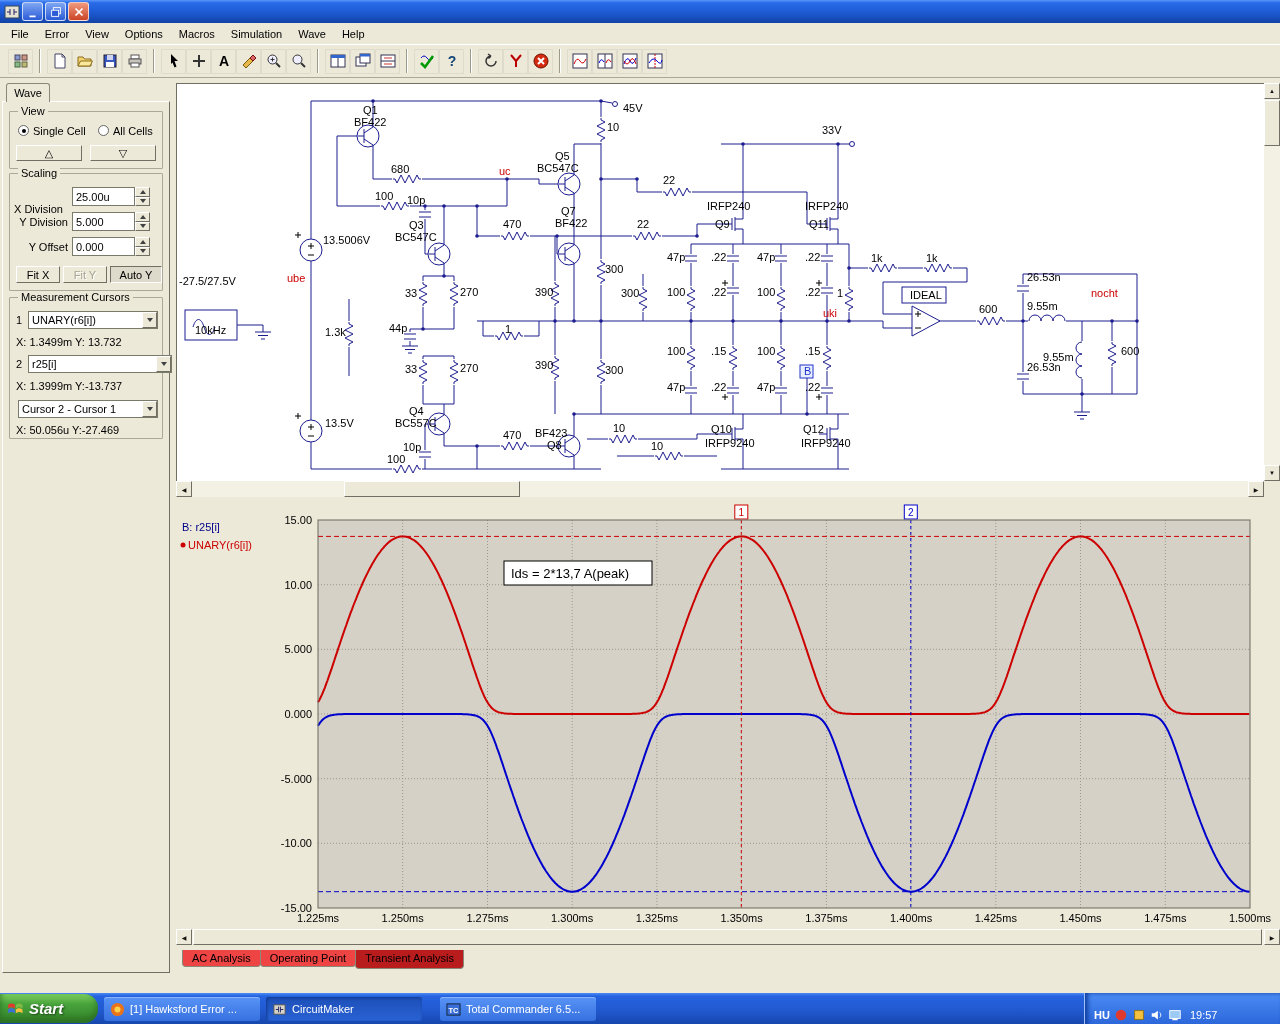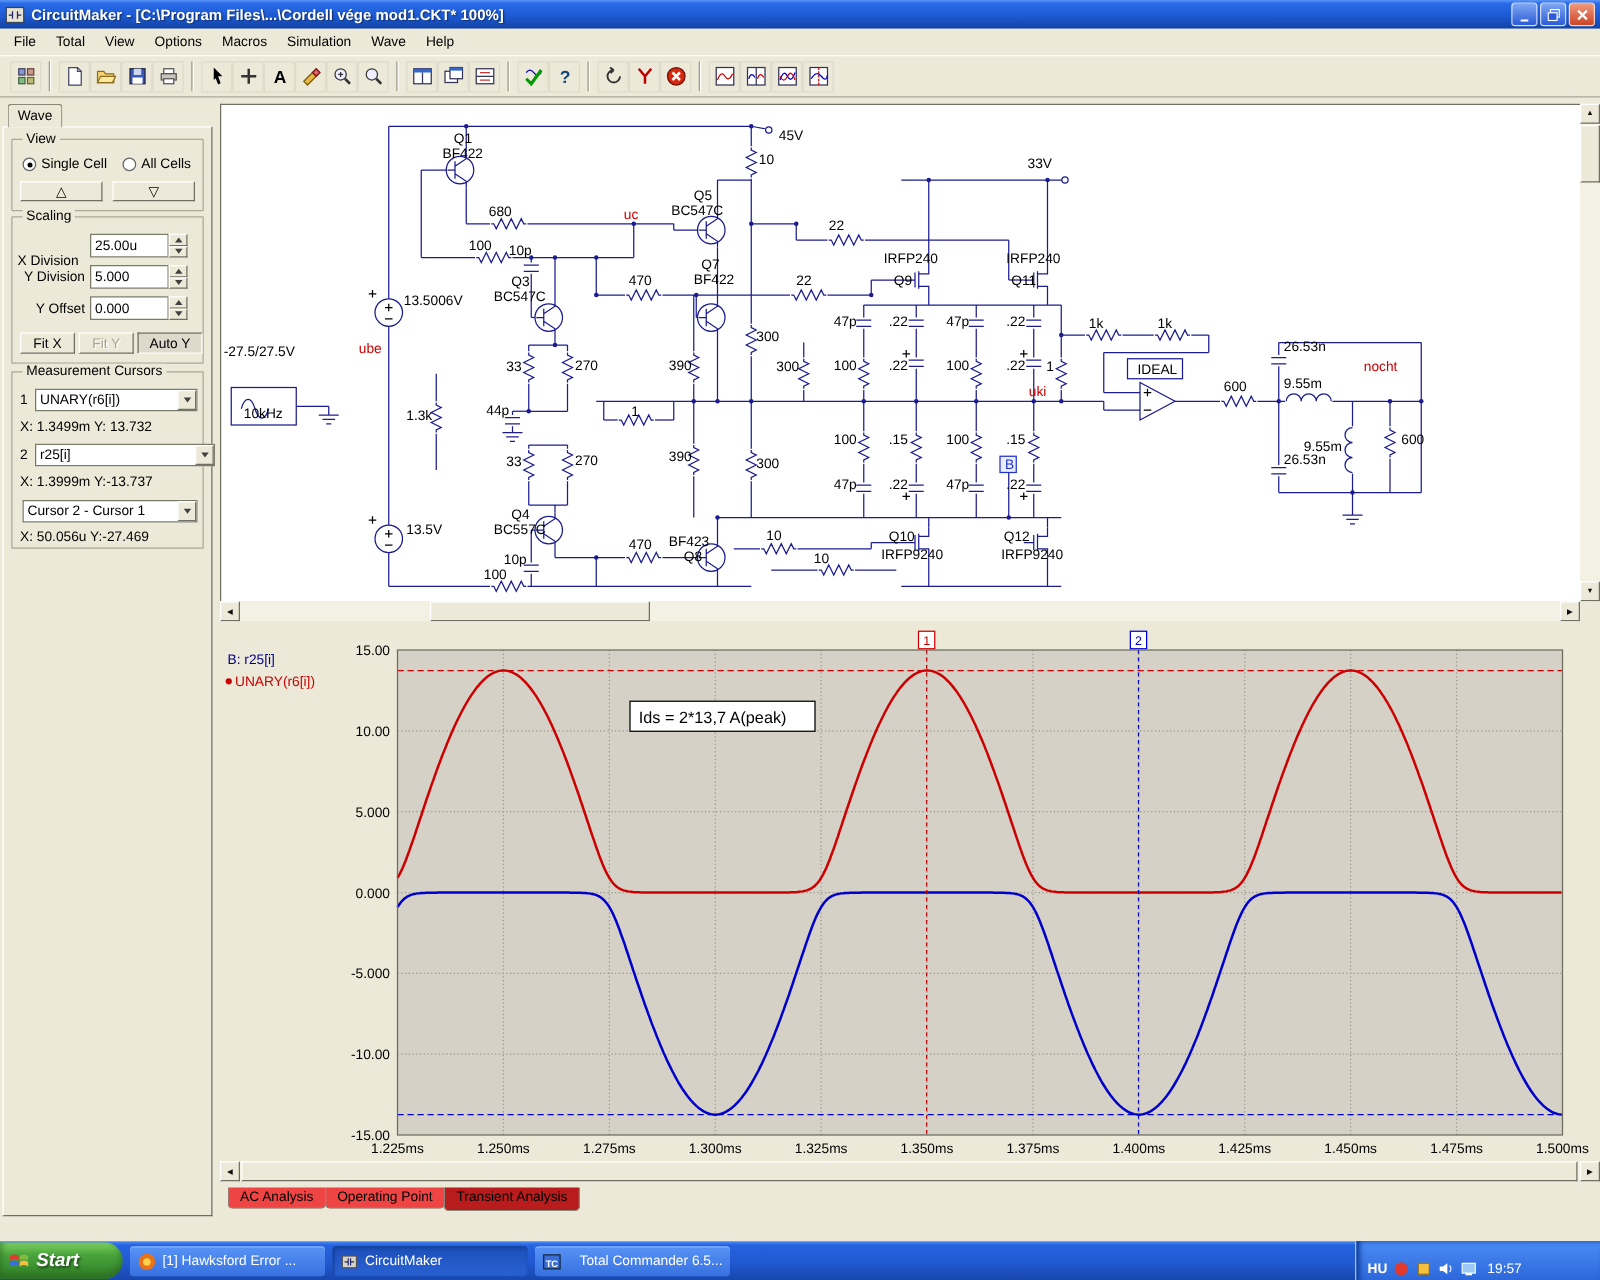--- a/index.html
+++ b/index.html
@@ -19,21 +19,21 @@
   .tsep{width:2px;height:24px;margin:0 6px;border-left:1px solid #9d9a8b;border-right:1px solid #fff}
   
   .lpanel{position:absolute;left:2px;top:80px;width:170px;height:894px;background:#ece9d8}
   .wave-tab{position:absolute;left:4px;top:3px;width:44px;height:19px;background:#ece9d8;border:1px solid #8a8878;border-bottom:none;border-radius:3px 3px 0 0;display:flex;align-items:center;justify-content:center;z-index:2}
   .lbody{position:absolute;left:0;top:21px;width:168px;height:872px;background:#ece9d8;border:1px solid;border-color:#fff #716f64 #716f64 #fff}
   .gb{position:absolute;border:1px solid #aca899;border-radius:1px}
   .gb .gt{position:absolute;top:-7px;left:8px;background:#ece9d8;padding:0 3px}
   .btn{background:#ece9d8;border:1px solid;border-color:#fff #716f64 #716f64 #fff;display:flex;align-items:center;justify-content:center;font-size:11px}
   .btn.pressed{border-color:#716f64 #fff #fff #716f64;background:#ddd9cb}
   .btn.disabled{color:#a8a492;text-shadow:1px 1px 0 #fff}
-  .radio{position:absolute;display:flex;align-items:flex-end;gap:4px}
+  .radio{position:absolute;display:flex;align-items:flex-start;gap:4px}
   .rdot{width:11px;height:11px;border-radius:50%;border:1px solid #666;background:#fff;position:relative}
   .rdot.sel::after{content:"";position:absolute;left:3px;top:3px;width:4px;height:4px;border-radius:50%;background:#000}
   .fldwrap{position:absolute;display:flex;height:19px}
   input.fld{width:63px;height:19px;border:1px solid #7a7a6a;background:#fff;font:11px "Liberation Sans",sans-serif;padding:1px 3px}
   .spin{width:15px;display:flex;flex-direction:column}
   .spin>div{flex:1;background:#ece9d8;border:1px solid;border-color:#fff #716f64 #716f64 #fff;display:flex;align-items:center;justify-content:center}
   .tri-u{width:0;height:0;border-left:3px solid transparent;border-right:3px solid transparent;border-bottom:4px solid #404040}
   .tri-d{width:0;height:0;border-left:3px solid transparent;border-right:3px solid transparent;border-top:4px solid #404040}
   .combo{position:absolute;height:18px;background:#fff;border:1px solid #7a7a6a;display:flex;align-items:center}
   .combo .cv{flex:1;padding:0 3px;white-space:nowrap;overflow:hidden}
@@ -62,42 +62,41 @@
 </head>
 <body>
 
 <div class="titlebar">
   <span style="display:flex">
       <svg width="16" height="16" viewBox="0 0 16 16">
         <rect x="1" y="2" width="14" height="12" fill="#e6e2d4" stroke="#345"></rect>
         <path d="M3 8 H6 M10 8 H13 M6 5 V11 M10 5 V11" stroke="#226" fill="none"></path>
       </svg>
     </span>
-  <span class="ttl">CircuitMaker - [C:\Program Files\...\Cordell vége mod1.CKT* 100%]</span>
   <span class="capbtn">
       <svg width="14" height="14" viewBox="0 0 16 16">
         <path d="M4 13 H11" stroke="#fff" stroke-width="2"></path>
       </svg>
     </span>
   <span class="capbtn">
       <svg width="14" height="14" viewBox="0 0 16 16">
         <rect x="5" y="3" width="8" height="7" fill="none" stroke="#fff"></rect>
         <rect x="3" y="6" width="8" height="7" fill="#2b5bd7" stroke="#fff"></rect>
       </svg>
     </span>
   <span class="capbtn close">
       <svg width="14" height="14" viewBox="0 0 16 16">
         <path d="M4 4 L12 12 M12 4 L4 12" stroke="#fff" stroke-width="2"></path>
       </svg>
     </span>
 </div>
 
 <div class="menubar" id="menubar">
     <div class="menu-item">File</div>
-    <div class="menu-item">Total</div>
+    <div class="menu-item">Error</div>
     <div class="menu-item">View</div>
     <div class="menu-item">Options</div>
     <div class="menu-item">Macros</div>
     <div class="menu-item">Simulation</div>
     <div class="menu-item">Wave</div>
     <div class="menu-item">Help</div>
   </div>
 <div class="toolbar" id="toolbar">
     <div class="tbtn">
       <svg width="16" height="16" viewBox="0 0 16 16">
@@ -815,21 +814,21 @@
         </svg>
         <span>[1] Hawksford Error ...</span>
       </div>
       <div class="taskbtn active" style="left: 266px;">
         <svg width="15" height="15" viewBox="0 0 16 16">
           <rect x="2" y="3" width="12" height="10" fill="#d8d4c8" stroke="#555"></rect>
           <path d="M4 8 H7 M9 8 H12 M7 5 V11 M9 5 V11" stroke="#226" fill="none"></path>
         </svg>
         <span>CircuitMaker</span>
       </div>
-      <div class="taskbtn" style="left: 428px; justify-content: space-between;">
+      <div class="taskbtn" style="left: 440px;">
         <svg width="15" height="15" viewBox="0 0 16 16">
           <rect x="1" y="2" width="14" height="12" fill="#3a6fd8" stroke="#123"></rect>
           <text x="8" y="12" font-size="8" fill="#fff" text-anchor="middle" font-weight="bold">TC</text>
         </svg>
         <span>Total Commander 6.5...</span>
       </div>
     </div>
   <div class="tray">
     <span style="font-weight:bold">HU</span>
     <span id="tray-icons" style="display:flex;gap:4px;align-items:center">

